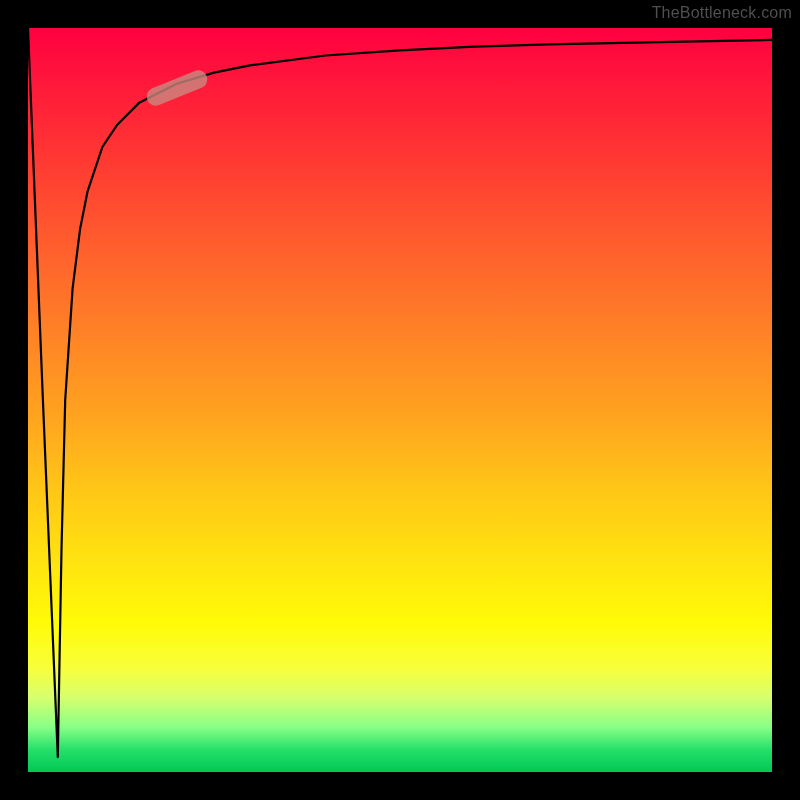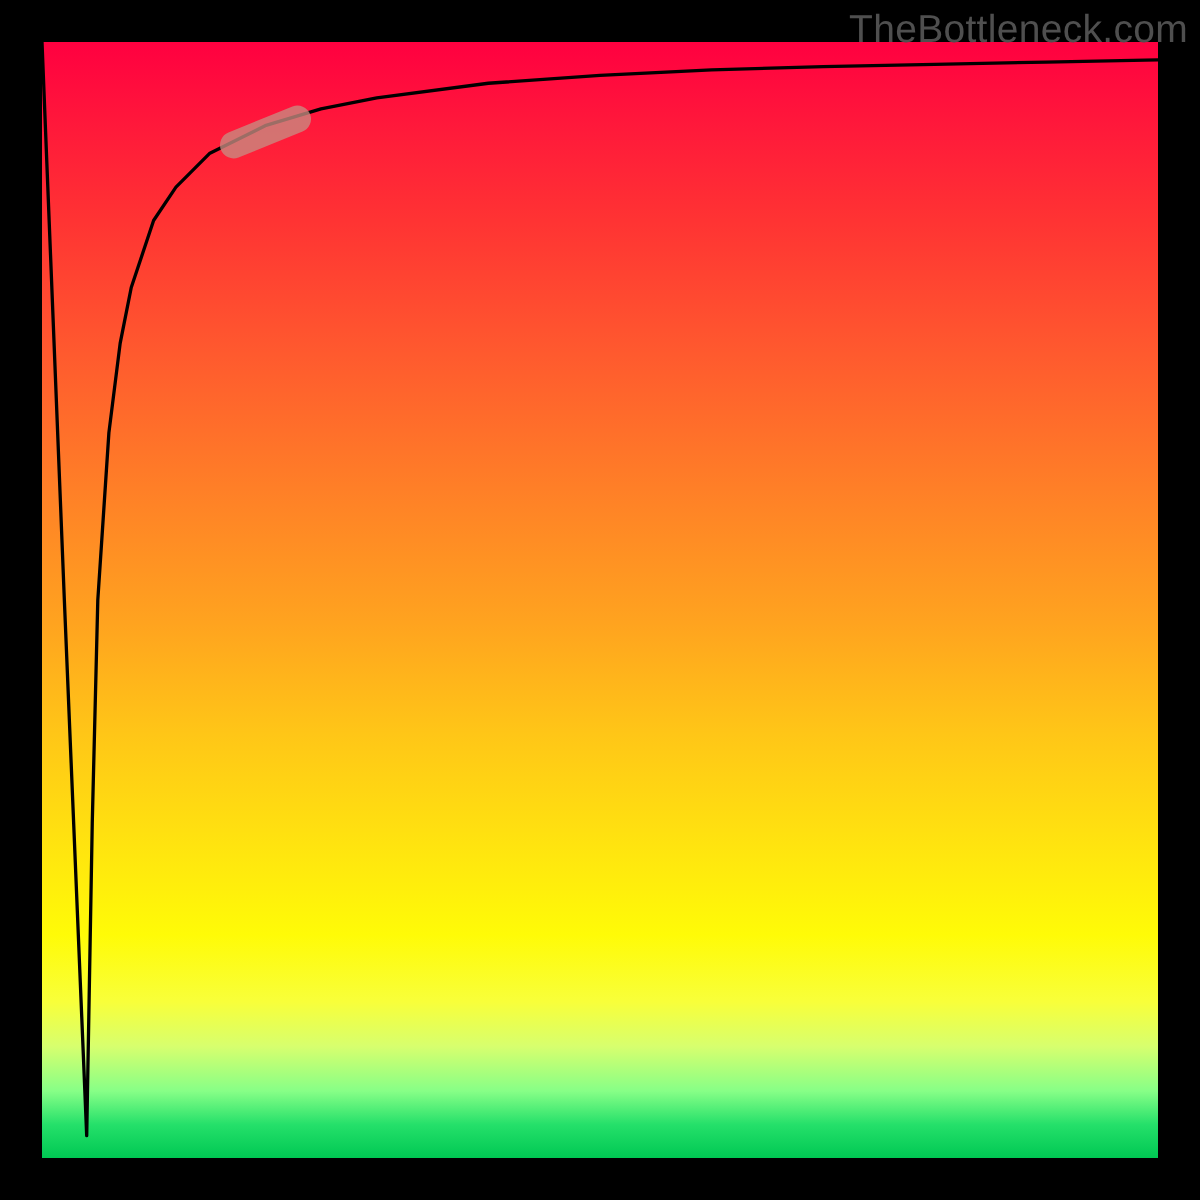--- a/index.html
+++ b/index.html
@@ -7,21 +7,21 @@
   body {
     font-family: Arial, Helvetica, sans-serif;
     position: relative;
     background: #000;
   }
   .watermark {
     position: absolute;
     top: 4px;
     right: 8px;
     color: #4f4f4f;
-    font-size: 26px;
+    font-size: 16px;
     font-weight: 400;
     z-index: 10;
     letter-spacing: 0.2px;
   }
   .frame {
     position: absolute;
     top: 28px;
     left: 28px;
     width: 744px;
     height: 744px;

